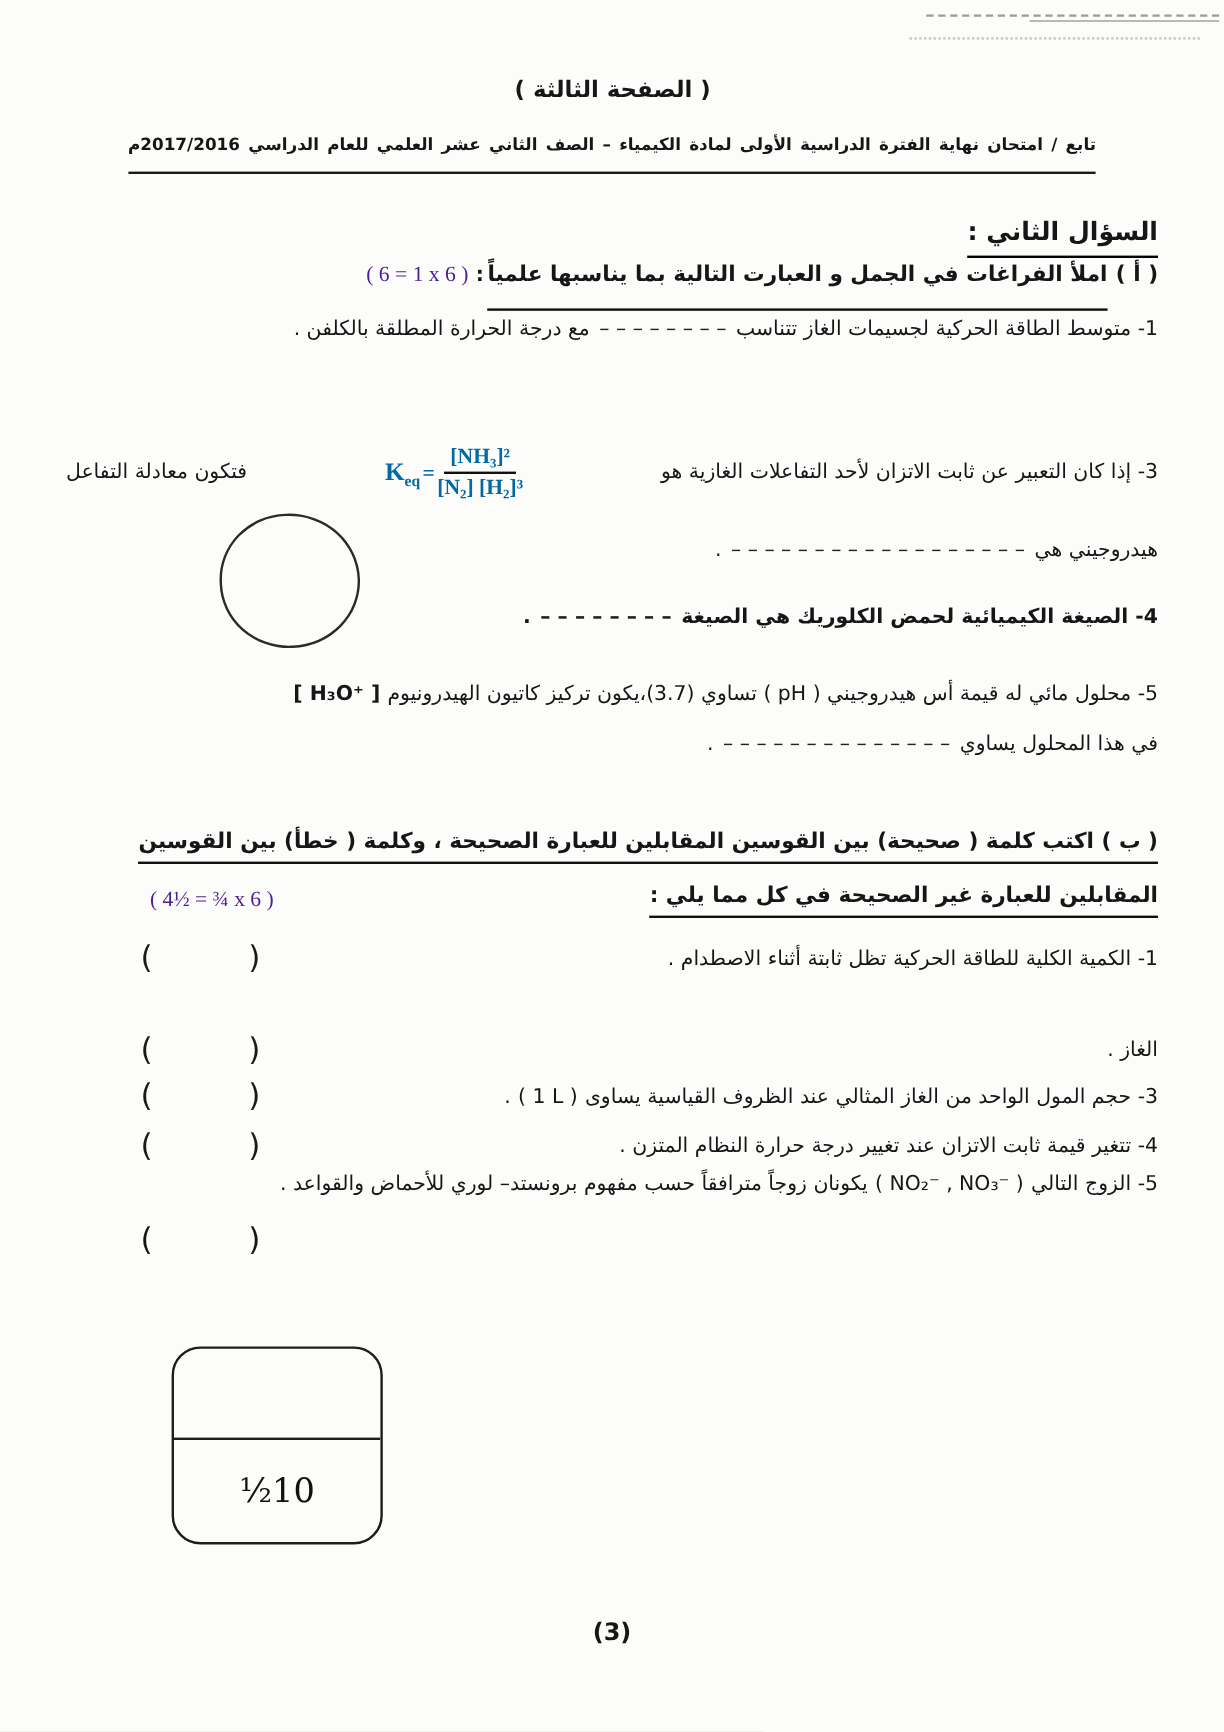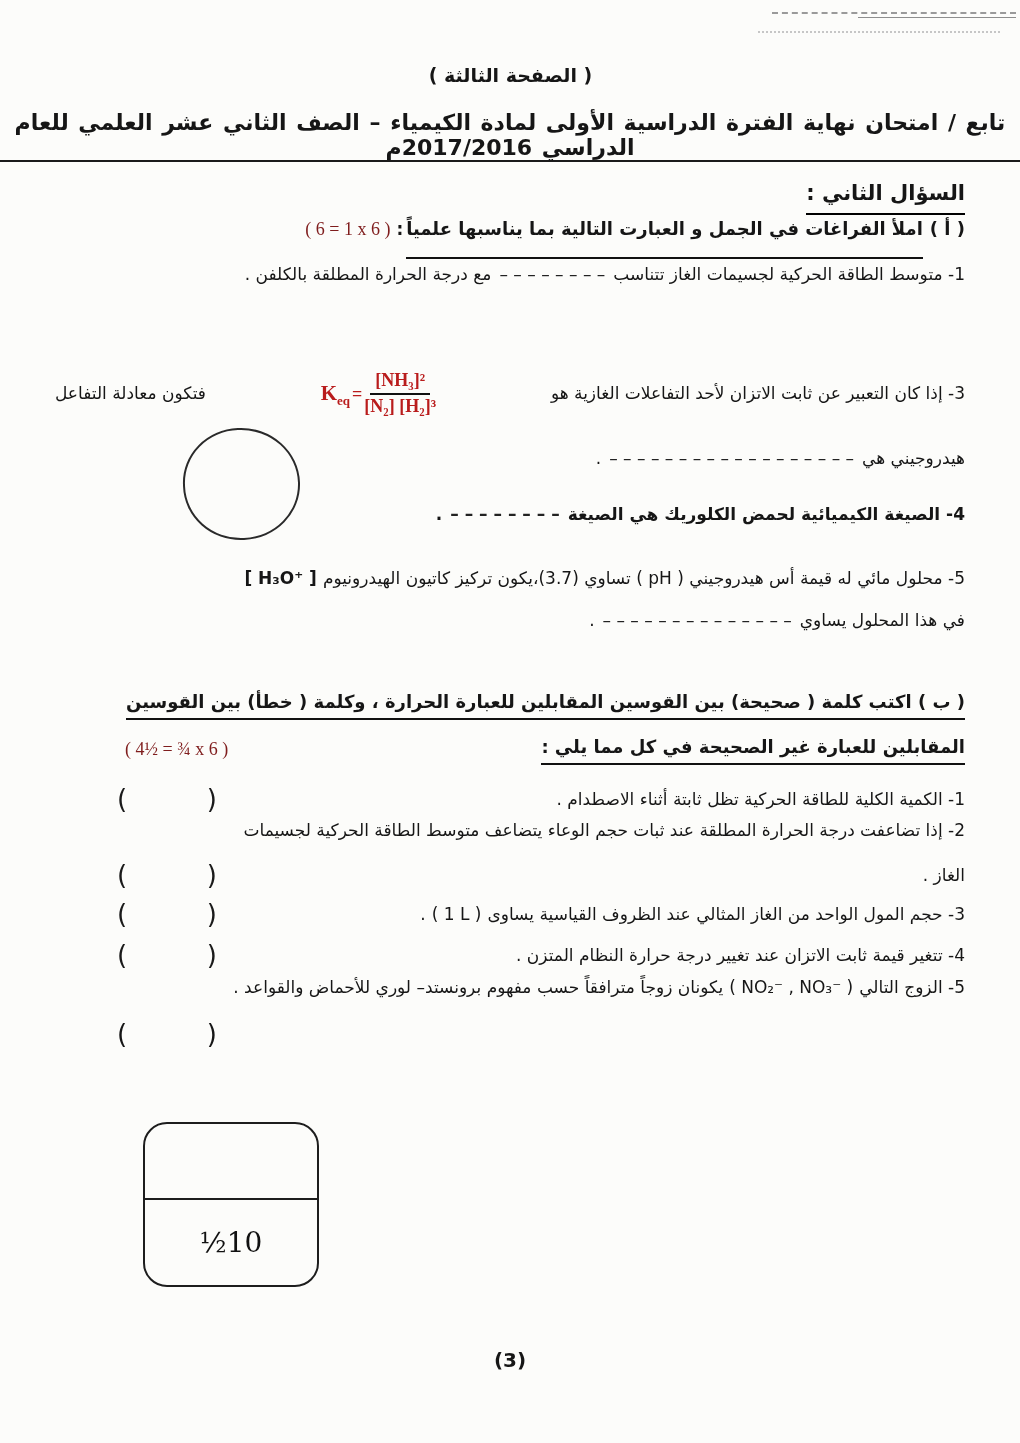--- a/index.html
+++ b/index.html
@@ -7,31 +7,31 @@
     position:relative;width:1020px;height:1443px;margin:0 auto;
     background:#fcfcfa;color:#161616;direction:rtl;
     font-family:"DejaVu Sans",sans-serif;font-size:17px;overflow:hidden;
   }
   .artifact{position:absolute;}
   .a1{top:12px;left:772px;width:244px;border-top:2px dashed #9a9a9a;}
   .a2{top:17px;left:858px;width:158px;border-top:1px solid #8d8d8d;}
   .a3{top:31px;left:758px;width:242px;border-top:2px dotted #c6c6c6;}
   .top-label{position:absolute;top:64px;right:0;left:1px;text-align:center;font-weight:700;font-size:19px;}
   .exam-header{position:absolute;top:110px;right:0;left:0;text-align:center;}
-  .exam-header > span{display:inline-block;font-weight:700;font-size:22px;border-bottom:2.2px solid #1b1b1b;padding-bottom:0;word-spacing:2px;}
+  .exam-header > span{display:inline-block;font-weight:700;font-size:14px;border-bottom:2.2px solid #1b1b1b;padding-bottom:14px;word-spacing:2px;}
   .section{position:absolute;right:55px;left:55px;}
   .line{position:absolute;right:0;left:0;line-height:1.5;}
   .qtitle{display:inline-block;font-weight:700;font-size:21px;border-bottom:2.5px solid #000;padding-bottom:3px;}
   .b{font-weight:700;}
   .instr{display:inline-block;border-bottom:2.2px solid #111;padding-bottom:15px;font-size:18px;margin-left:3px;}
   .lbl{font-size:18px;margin-left:7px;}
-  .marks{font-family:"Liberation Serif",serif;font-size:18px;color:#7f1d1d;}
+  .marks{font-family:"Liberation Serif",serif;font-size:18px;color:#4c1d95;}
   .blank{letter-spacing:0;margin:0 8px;color:#222;white-space:nowrap;}
   .flexrow{display:flex;justify-content:space-between;align-items:center;}
-  .formula{display:inline-flex;align-items:center;direction:ltr;font-family:"Liberation Serif",serif;font-size:18px;font-weight:700;color:#b91c1c;gap:2px;}
+  .formula{display:inline-flex;align-items:center;direction:ltr;font-family:"Liberation Serif",serif;font-size:18px;font-weight:700;color:#0369a1;gap:2px;}
   .kvar{font-size:21px;font-weight:700;}
   .kvar sub{font-size:13px;}
   .frac{display:inline-flex;flex-direction:column;align-items:center;line-height:1.2;}
   .frac .num{border-bottom:2px solid #111;padding:0 5px 1px;}
   .frac .den{padding-top:1px;}
   .ltr{direction:ltr;unicode-bidi:isolate;display:inline-block;margin:0 6px;}
   .circle{position:absolute;left:183px;top:428px;width:113px;height:108px;border:2px solid #2a2a2a;border-radius:49% 51% 50% 50%;transform:rotate(-2deg);}
   .answer{display:inline-flex;justify-content:space-between;align-items:center;width:100px;margin-left:62px;font-size:26px;font-weight:400;color:#1a1a1a;flex:none;}
   .answer-only{position:absolute;left:62px;display:inline-flex;justify-content:space-between;width:100px;font-size:26px;}
   .bh{display:inline-block;font-weight:700;font-size:18px;border-bottom:2.2px solid #111;padding-bottom:3px;}
@@ -98,39 +98,36 @@
       <span>في هذا المحلول يساوي</span><span class="blank">– – – – – – – – – – – – – –</span><span>.</span>
     </div>
 
   </div>
 
   <div class="circle"></div>
 
   <div class="section" style="top:688px;height:380px;">
 
     <div class="line" style="top:0;">
-      <span class="bh">( ب ) اكتب كلمة ( صحيحة) بين القوسين المقابلين للعبارة الحرارة ، وكلمة ( خطأ) بين القوسين</span>
+      <span class="bh">( ب ) اكتب كلمة ( صحيحة) بين القوسين المقابلين للعبارة الصحيحة ، وكلمة ( خطأ) بين القوسين</span>
     </div>
 
     <div class="line flexrow" style="top:45px;">
       <span class="bh">المقابلين للعبارة غير الصحيحة في كل مما يلي :</span>
       <span class="marks ltr" style="margin-left:70px;">( 4½ = ¾ x 6 )</span>
     </div>
 
     <div class="line flexrow" style="top:92px;">
       <span>1- الكمية الكلية للطاقة الحركية تظل ثابتة أثناء الاصطدام .</span>
       <span class="answer">
           <span>(</span>
           <span>)</span>
         </span>
     </div>
 
-    <div class="line" style="top:130px;">
-      <span>2- إذا تضاعفت درجة الحرارة المطلقة عند ثبات حجم الوعاء يتضاعف متوسط الطاقة الحركية لجسيمات</span>
-    </div>
     <div class="line flexrow" style="top:168px;">
       <span>الغاز .</span>
       <span class="answer">
           <span>(</span>
           <span>)</span>
         </span>
     </div>
 
     <div class="line flexrow" style="top:207px;">
       <span><span>3- حجم المول الواحد من الغاز المثالي عند الظروف القياسية يساوى</span><span class="ltr">( 1 L )</span><span>.</span></span>

